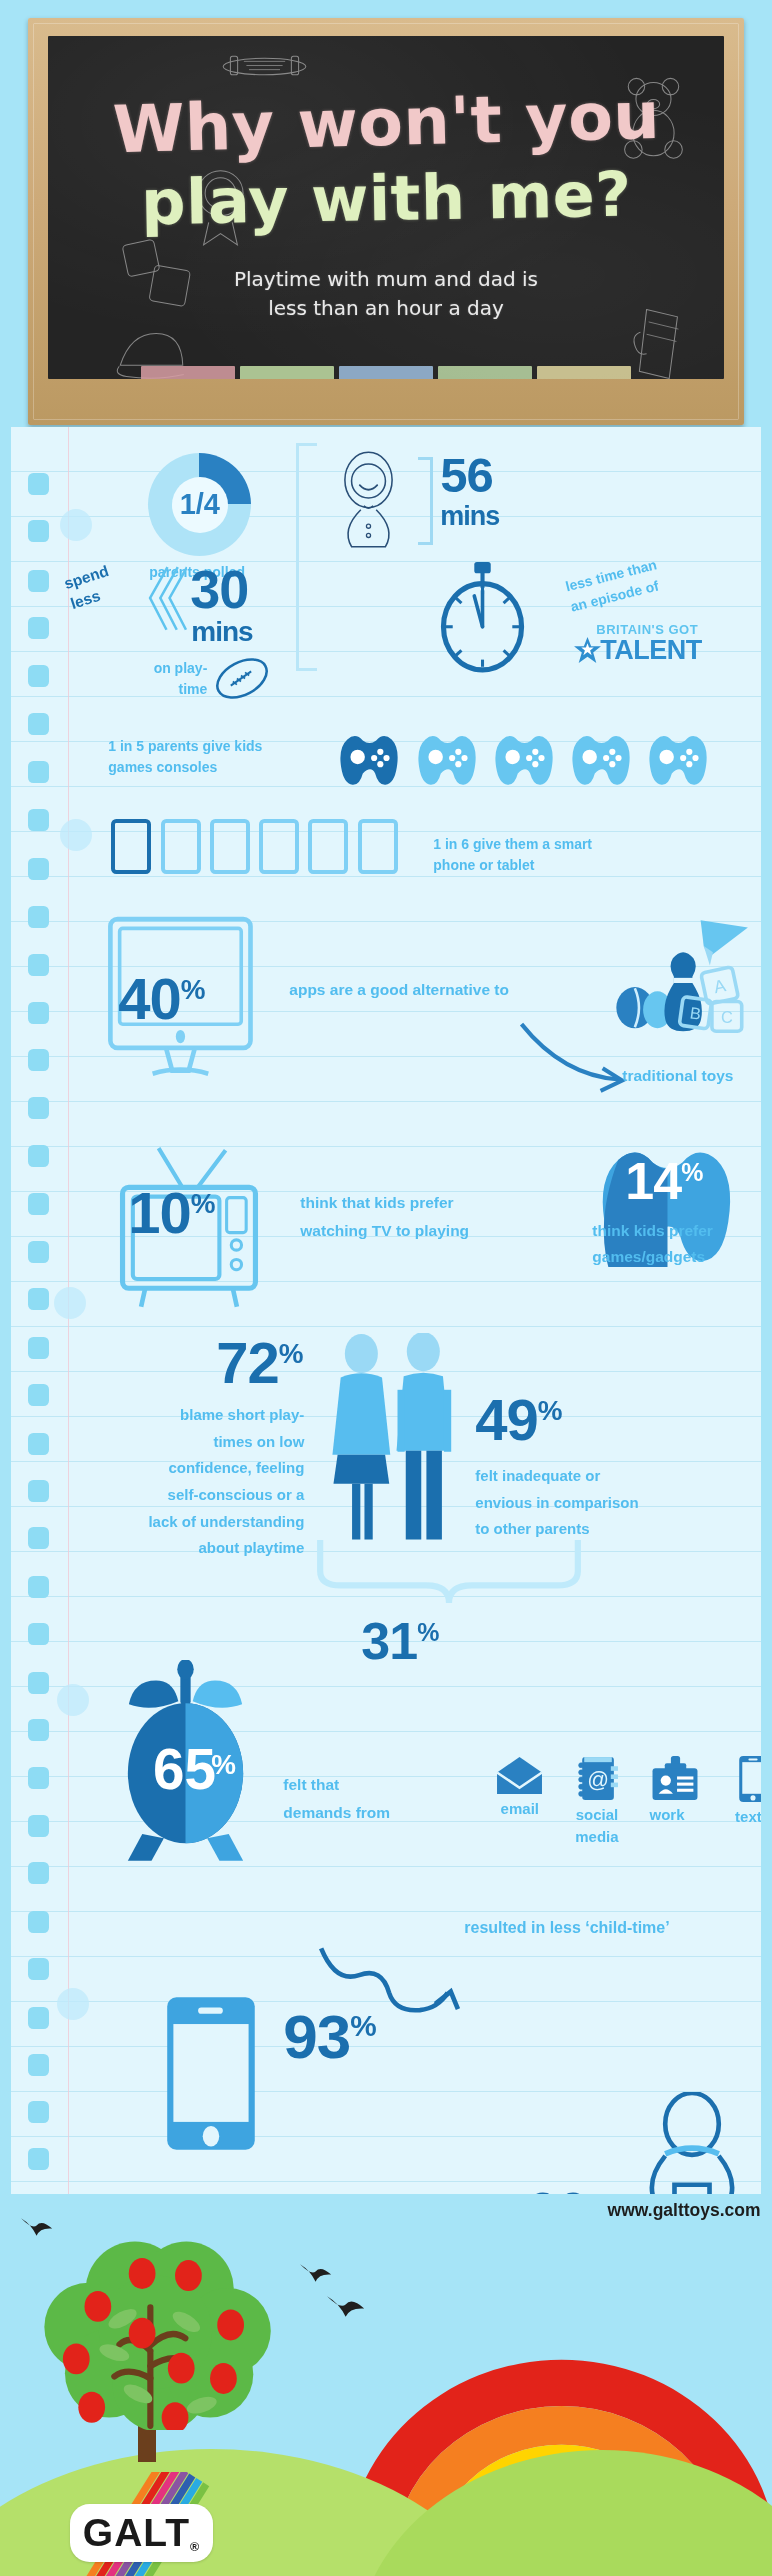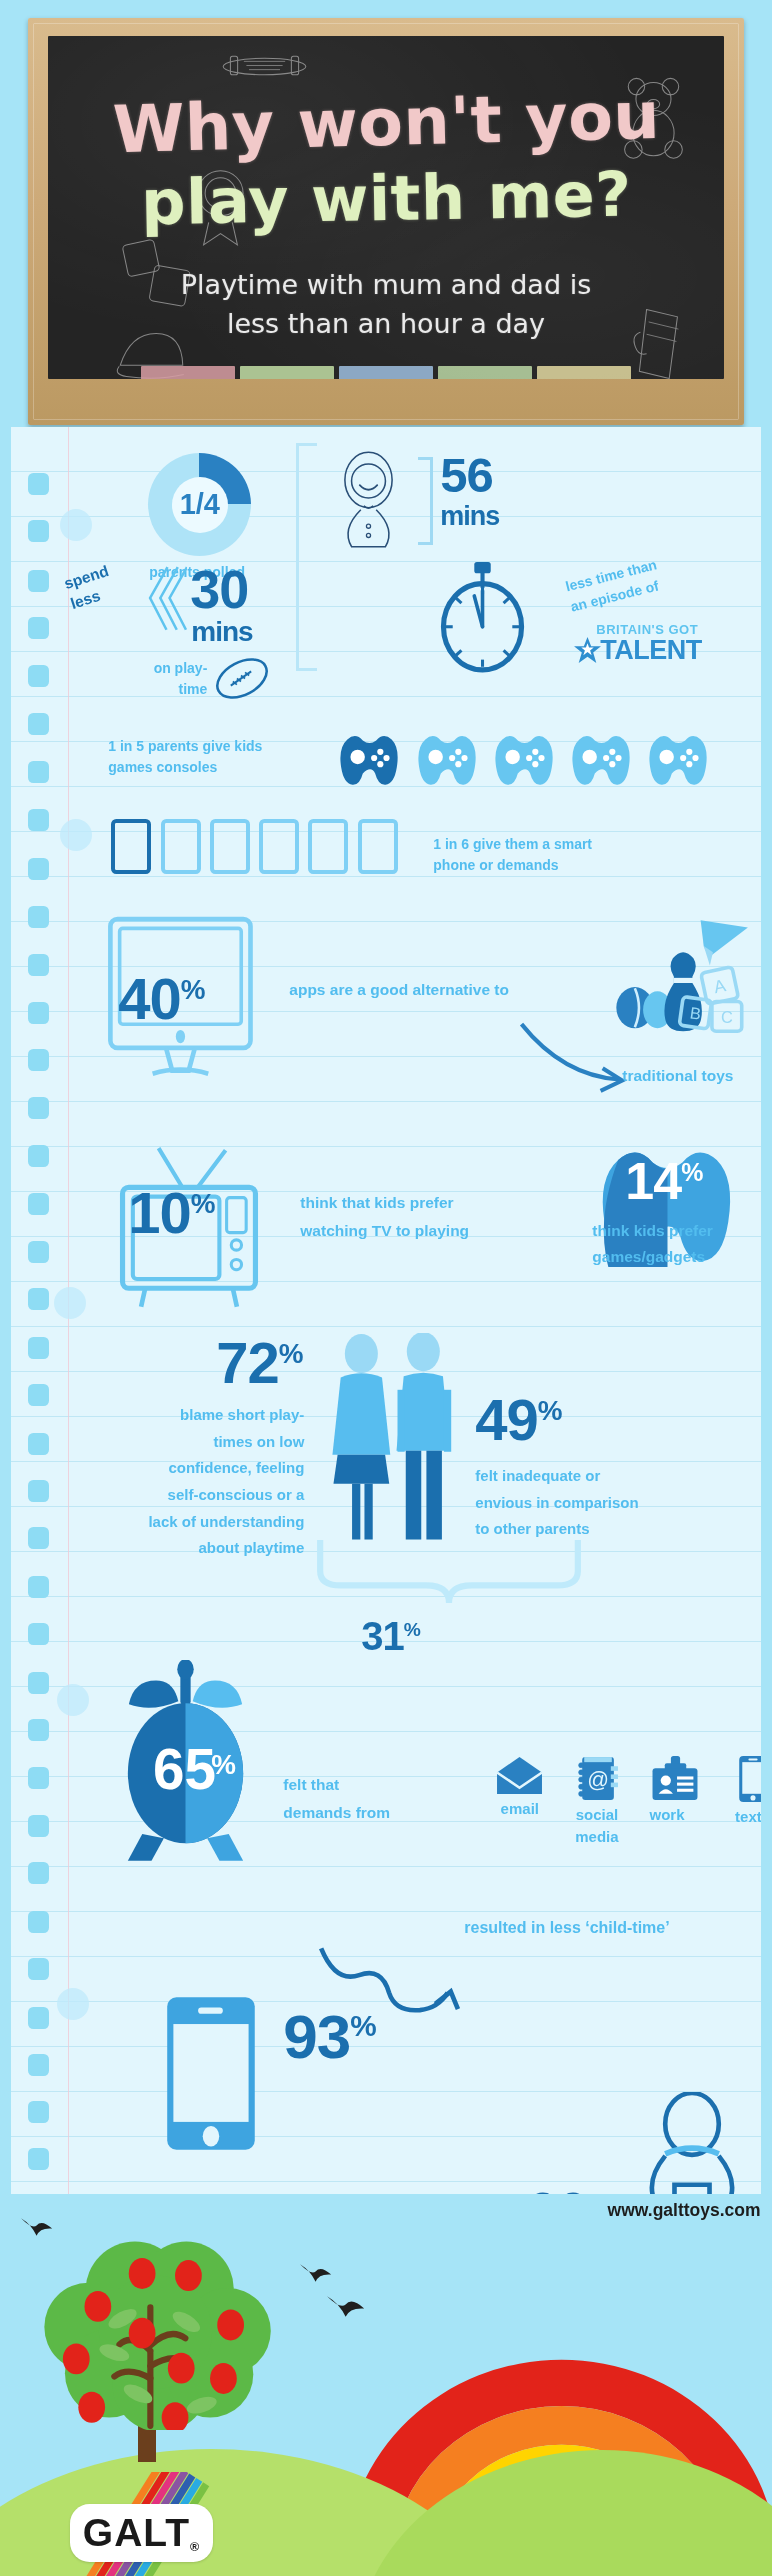--- a/index.html
+++ b/index.html
@@ -44,21 +44,21 @@
   .chalk-title2{
     position:absolute;left:0;right:0;top:126px;text-align:center;
     font-family:"DejaVu Sans",sans-serif;
     font-size:62px;font-weight:bold;color:#dff0bf;
     letter-spacing:0.5px;transform:rotate(-1deg);
     text-shadow:0 0 3.1px rgba(223,240,191,.35);
   }
   .chalk-sub{
     position:absolute;left:0;right:0;top:229px;text-align:center;
     font-family:"DejaVu Sans",sans-serif;
-    font-size:27px;line-height:1.45;color:#eaeaea;font-weight:normal;
+    font-size:20px;line-height:1.45;color:#eaeaea;font-weight:normal;
     text-shadow:0 0 2.1px rgba(255,255,255,.25);
   }
   .doodle{position:absolute;color:#cfcfcf;opacity:.55;}
   .chalk-tray{
     position:absolute;left:19.6px;right:19.6px;bottom:46px;height:15.5px;
     display:flex;gap:5.2px;padding:0 93px;box-sizing:border-box;align-items:flex-end;
   }
   .chalk-piece{flex:1;height:13.4px;border-radius:1px 1px 0 0;opacity:.85;}
 
   
@@ -337,21 +337,21 @@
     <div class="icon-row" style="left:100px;top:392px;gap:9.3px;">
       <div class="phone-ic on" style="width:40px;height:55px;border-width:4.6px;"></div>
       <div class="phone-ic" style="width:40px;height:55px;border-width:4.6px;"></div>
       <div class="phone-ic" style="width:40px;height:55px;border-width:4.6px;"></div>
       <div class="phone-ic" style="width:40px;height:55px;border-width:4.6px;"></div>
       <div class="phone-ic" style="width:40px;height:55px;border-width:4.6px;"></div>
       <div class="phone-ic" style="width:40px;height:55px;border-width:4.6px;"></div>
     </div>
     <div class="abs body-txt" style="left:422px;top:407px;width:227px;">
       <div>1 in 6 give them a smart</div>
-      <div>phone or demands</div>
+      <div>phone or tablet</div>
     </div>
 
     <svg class="abs" style="left:94px;top:488px;" width="155" height="170" viewBox="0 0 300 330">
       <rect x="10" y="8" width="272" height="250" rx="14" fill="none" stroke="#7fd0f5" stroke-width="9"></rect>
       <rect x="28" y="26" width="236" height="186" rx="6" fill="none" stroke="#7fd0f5" stroke-width="7"></rect>
       <ellipse cx="146" cy="236" rx="9" ry="13" fill="#7fd0f5"></ellipse>
       <path d="M118 258 l12 44 l32 0 l12 -44" fill="none" stroke="#7fd0f5" stroke-width="9"></path>
       <path d="M92 308 q54 -16 108 0" fill="none" stroke="#7fd0f5" stroke-width="9"></path>
     </svg>
     <div class="abs num" style="left:107px;top:546px;font-size:58px;">
@@ -440,21 +440,21 @@
     </div>
     <div class="abs body-txt" style="left:464px;top:1036px;width:237px;font-size:15px;line-height:1.78;">
       <div>felt inadequate or</div>
       <div>envious in comparison</div>
       <div>to other parents</div>
     </div>
     <svg class="abs" style="left:304px;top:1113px;" width="268" height="67" viewBox="0 0 520 130">
       <path d="M10 0 L10 60 q0 28 40 28 L216 88 q44 0 44 34 q0 -34 44 -34 L470 88 q40 0 40 -28 L510 0" fill="none" stroke="#bfeafb" stroke-width="12" stroke-linecap="round"></path>
     </svg>
 
-    <div class="abs num" style="left:350px;top:1191px;font-size:40px;">
+    <div class="abs num" style="left:350px;top:1191px;font-size:52px;">
       <span>31</span><span class="pct">%</span>
     </div>
 
     <svg class="abs" style="left:87px;top:1233px;" width="175" height="206" viewBox="0 0 340 400">
       <rect x="160" y="10" width="20" height="80" rx="10" fill="#1b6fae"></rect>
       <ellipse cx="170" cy="18" rx="16" ry="20" fill="#1b6fae"></ellipse>
       <path d="M60 86 q10 -50 60 -46 q28 4 36 40 q-52 22 -96 6 z" fill="#1b6fae"></path>
       <path d="M280 86 q-10 -50 -60 -46 q-28 4 -36 40 q52 22 96 6 z" fill="#57bdef"></path>
       <ellipse cx="170" cy="220" rx="112" ry="136" fill="#1b6fae"></ellipse>
       <path d="M170 84 a112 136 0 0 1 0 272 z" fill="#3ea4e0"></path>

